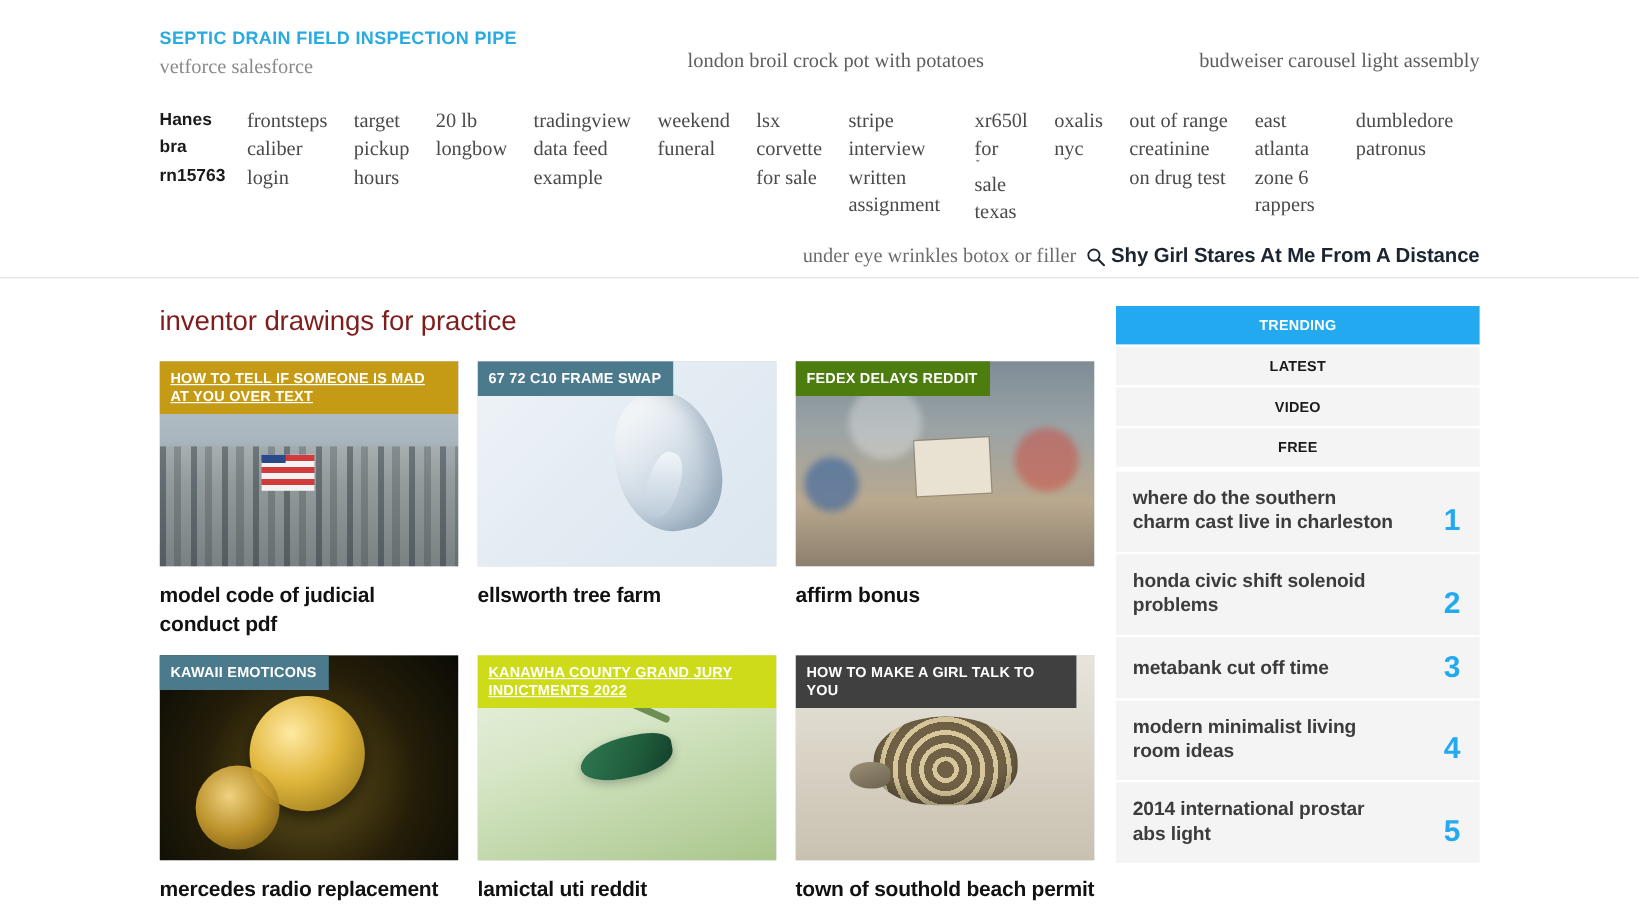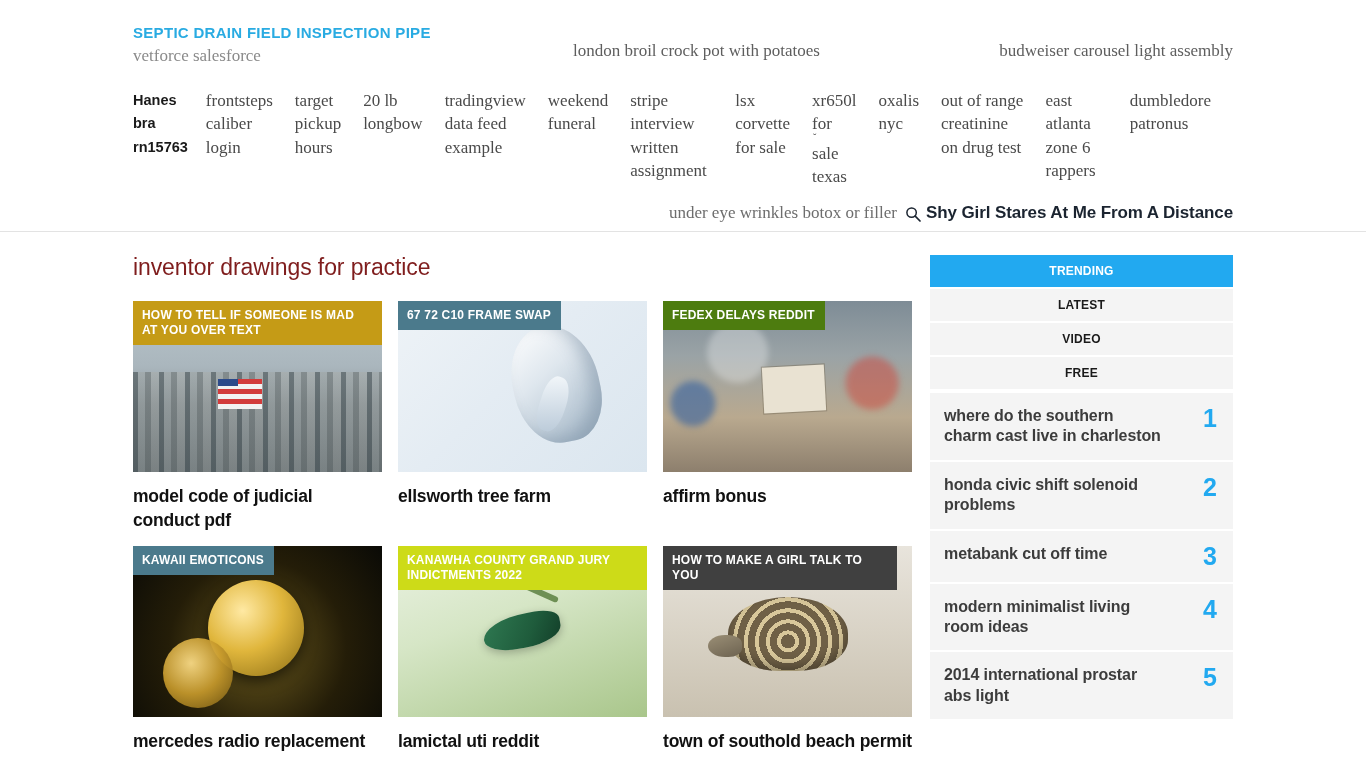--- a/index.html
+++ b/index.html
@@ -174,21 +174,21 @@
     font-family: "Liberation Sans", sans-serif;
     font-weight: bold;
     font-size: 12px;
     letter-spacing: 0.2px;
     color: #ffffff;
     text-transform: uppercase;
     padding: 7px 10px 7px 9px;
     line-height: 1.25;
     z-index: 2;
   }
-  .card-badge.full { width: 100%; }
+  .card-badge.full { width: 100%; text-decoration: underline; }
   .card-badge.inline { width: auto; max-width: 94%; }
 
   .card-title {
     font-family: "Liberation Sans", sans-serif;
     font-weight: bold;
     font-size: 17.5px;
     color: #111111;
     line-height: 1.38;
     margin-top: 12px;
     letter-spacing: -0.2px;
@@ -352,21 +352,21 @@
     background: #f4f4f4;
     padding: 9px 4px;
     text-transform: uppercase;
   }
   .tab.active { background: #22a9f0; color: #ffffff; }
 
   .trend-list { margin-top: 4px; }
 
   .trend-item {
     display: flex;
-    align-items: flex-start;
+    align-items: flex-end;
     justify-content: space-between;
     background: #f4f4f4;
     border-bottom: 2px solid #ffffff;
     padding: 13px 16px 13px 14px;
     min-height: 52px;
     gap: 28px;
   }
 
   .trend-text {
     font-family: "Liberation Sans", sans-serif;
@@ -403,22 +403,22 @@
     </div>
   </div>
 
   <div class="nav" id="nav">
       <div class="nav-item active">Hanes bra rn15763</div>
       <div class="nav-item">frontsteps caliber login</div>
       <div class="nav-item">target pickup hours</div>
       <div class="nav-item">20 lb longbow</div>
       <div class="nav-item">tradingview data feed example</div>
       <div class="nav-item">weekend funeral</div>
+      <div class="nav-item">lsx corvette for sale</div>
       <div class="nav-item">stripe interview written assignment</div>
-      <div class="nav-item">lsx corvette for sale</div>
       <div class="nav-item"><span>xr650l for</span><span class="caret">ˇ</span><span>sale texas</span></div>
       <div class="nav-item">oxalis nyc</div>
       <div class="nav-item">out of range creatinine on drug test</div>
       <div class="nav-item">east atlanta zone 6 rappers</div>
       <div class="nav-item">dumbledore patronus</div>
     </div>
 
   <div class="searchrow">
     <span class="search-hint">under eye wrinkles botox or filler</span>
     <span class="search-icon">

